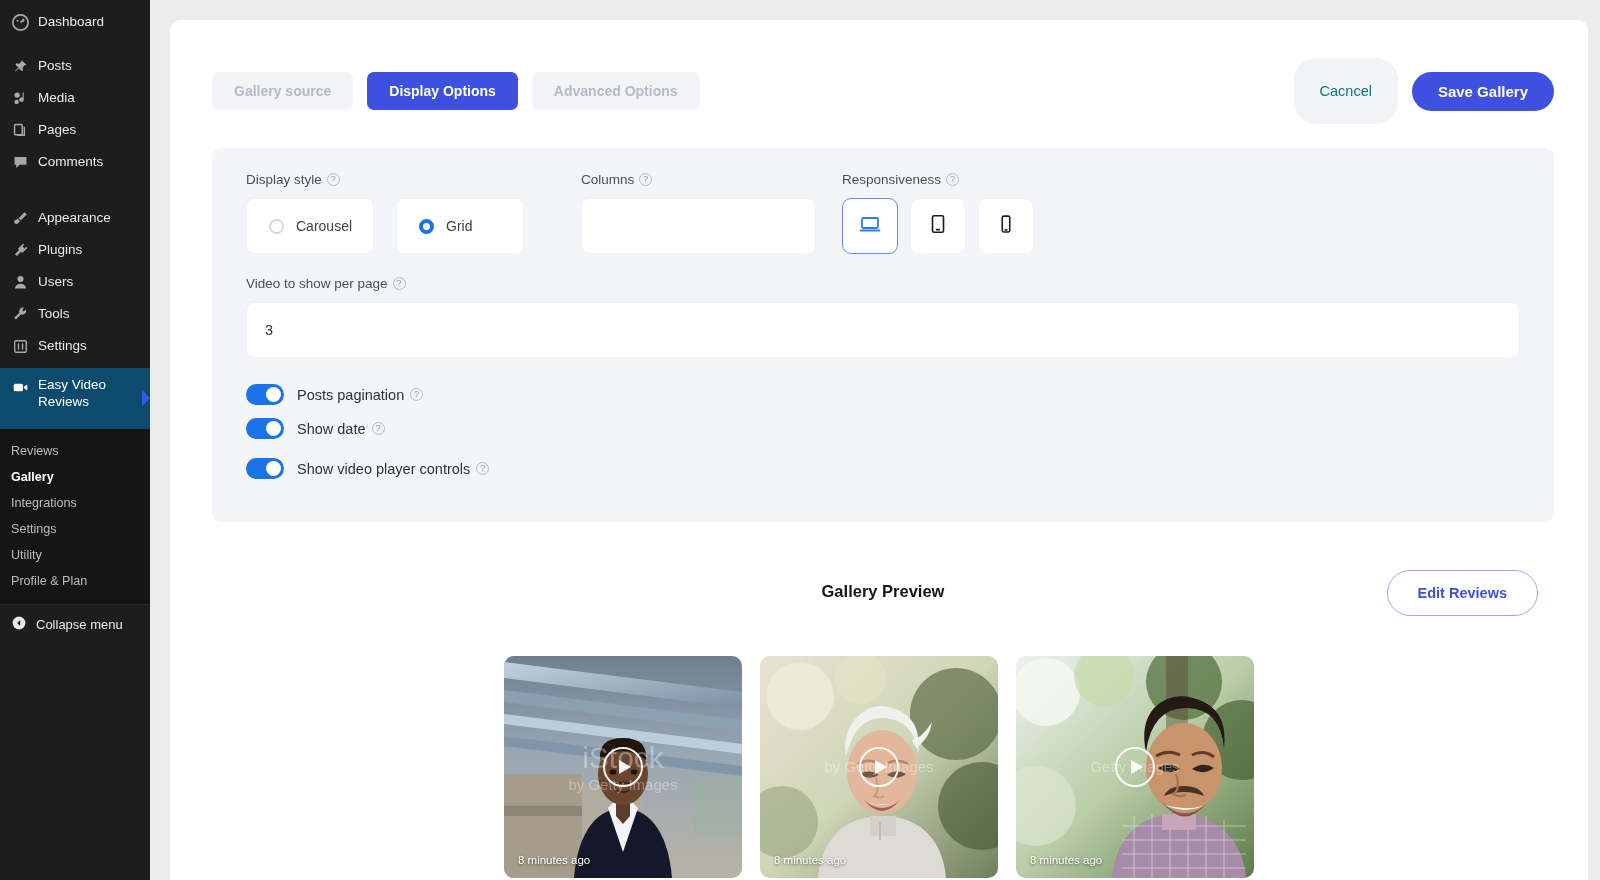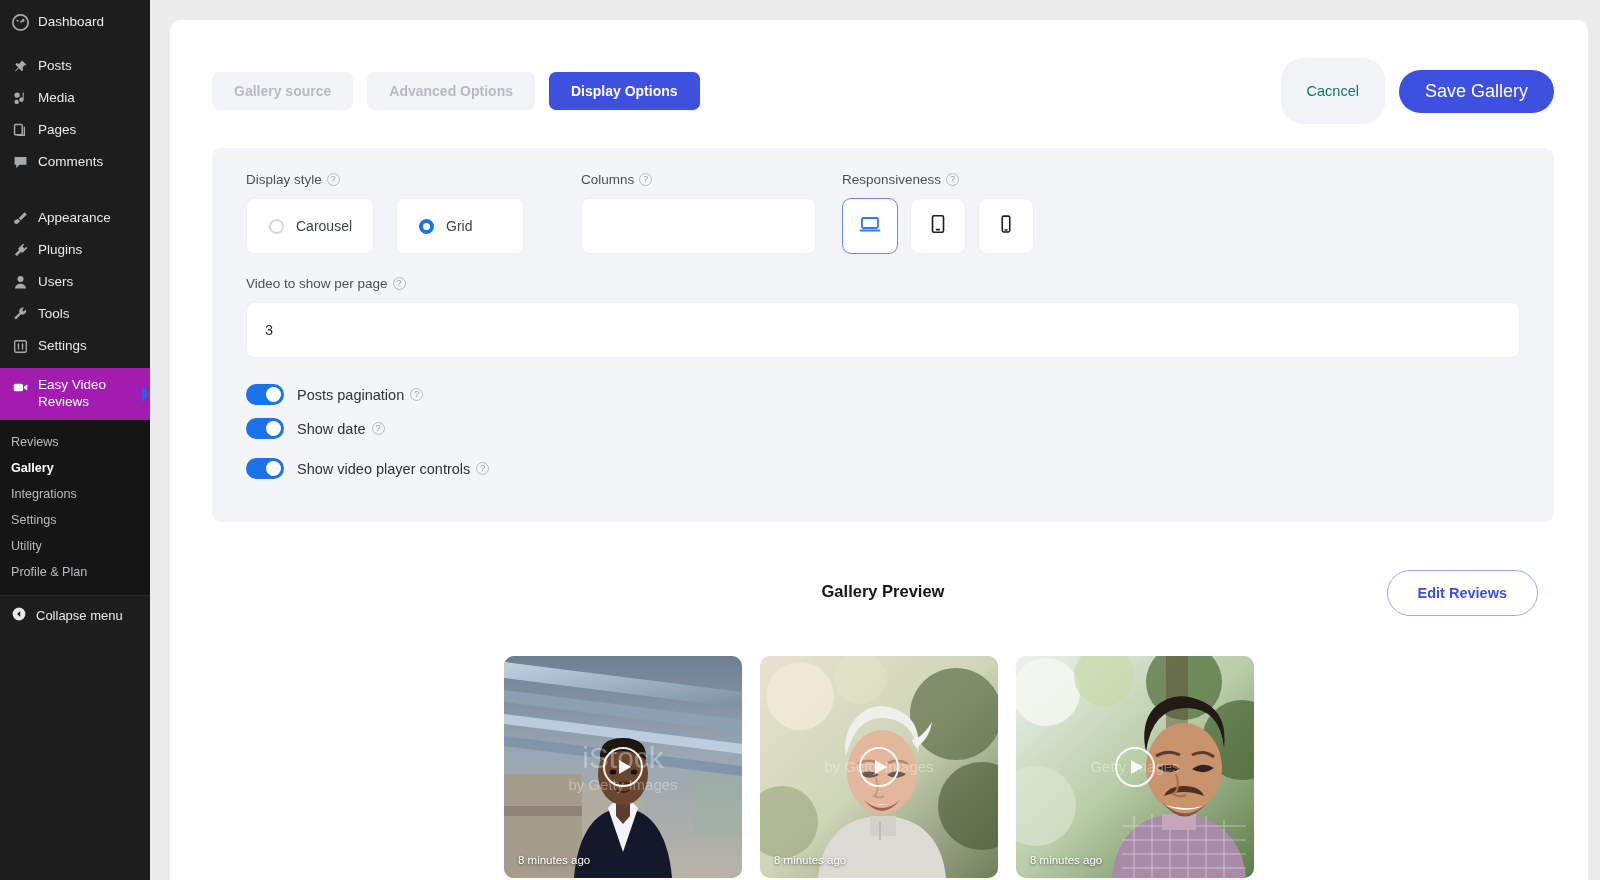--- a/index.html
+++ b/index.html
@@ -24,22 +24,22 @@
     padding: 7px 0 7px 11px; font-size: 13.5px; color: #e9e9ea;
     line-height: 1.2; cursor: pointer;
   }
   .wp-item .wp-ic {
     width: 18px; height: 18px; flex: 0 0 18px;
     display: flex; align-items: center; justify-content: center;
     color: #a7aaad;
   }
   .wp-item svg { display: block; }
   .wp-active {
-    background: #a21caf; color: #fff; position: relative;
-    padding-top: 9px; padding-bottom: 9px; align-items: flex-start;
+    background: #0c4a6e; color: #fff; position: relative;
+    padding-top: 9px; padding-bottom: 18px; align-items: flex-start;
   }
   .wp-active .wp-ic { color: #fff; margin-top: 1px; }
   .wp-active .wp-lbl { line-height: 1.25; }
   .wp-active::after {
     content: ""; position: absolute; right: -8px; top: 50%;
     transform: translateY(-50%);
     border: 8px solid transparent; border-left-color: #3858e9;
   }
   .wp-sub {
     background: #151515; padding: 9px 0 10px 0;
@@ -74,21 +74,21 @@
     font-family: "Liberation Sans", sans-serif; white-space: nowrap;
   }
   .tab.active { background: #3d50e0; color: #ffffff; }
   .actions { display: flex; gap: 14px; align-items: center; }
   .btn-cancel {
     padding: 25px 26px; border-radius: 22px; font-size: 14.5px;
     background: #f1f3f7; color: #0f766e; border: none; cursor: pointer;
     font-family: "Liberation Sans", sans-serif;
   }
   .btn-save {
-    padding: 11px 26px; border-radius: 22px; font-size: 18px; font-weight: normal;
+    padding: 11px 26px; border-radius: 22px; font-size: 15px; font-weight: bold;
     background: #3d50e0; color: #fff; border: none; cursor: pointer;
     font-family: "Liberation Sans", sans-serif;
   }
 
   
   .settings-panel {
     margin: 24px 34px 0 42px;
     background: #f3f5f9; border-radius: 9px;
     padding: 24px 34px 30px 34px;
   }
@@ -339,22 +339,22 @@
       <span>Collapse menu</span>
     </div>
   </nav>
 
   <div class="main-wrap">
     <div class="page-card">
 
       <div class="topbar">
         <div class="tabs">
           <button class="tab">Gallery source</button>
+          <button class="tab active">Display Options</button>
           <button class="tab">Advanced Options</button>
-          <button class="tab active">Display Options</button>
         </div>
         <div class="actions">
           <button class="btn-cancel">Cacncel</button>
           <button class="btn-save">Save Gallery</button>
         </div>
       </div>
 
       <div class="settings-panel">
 
         <div class="row-top">

